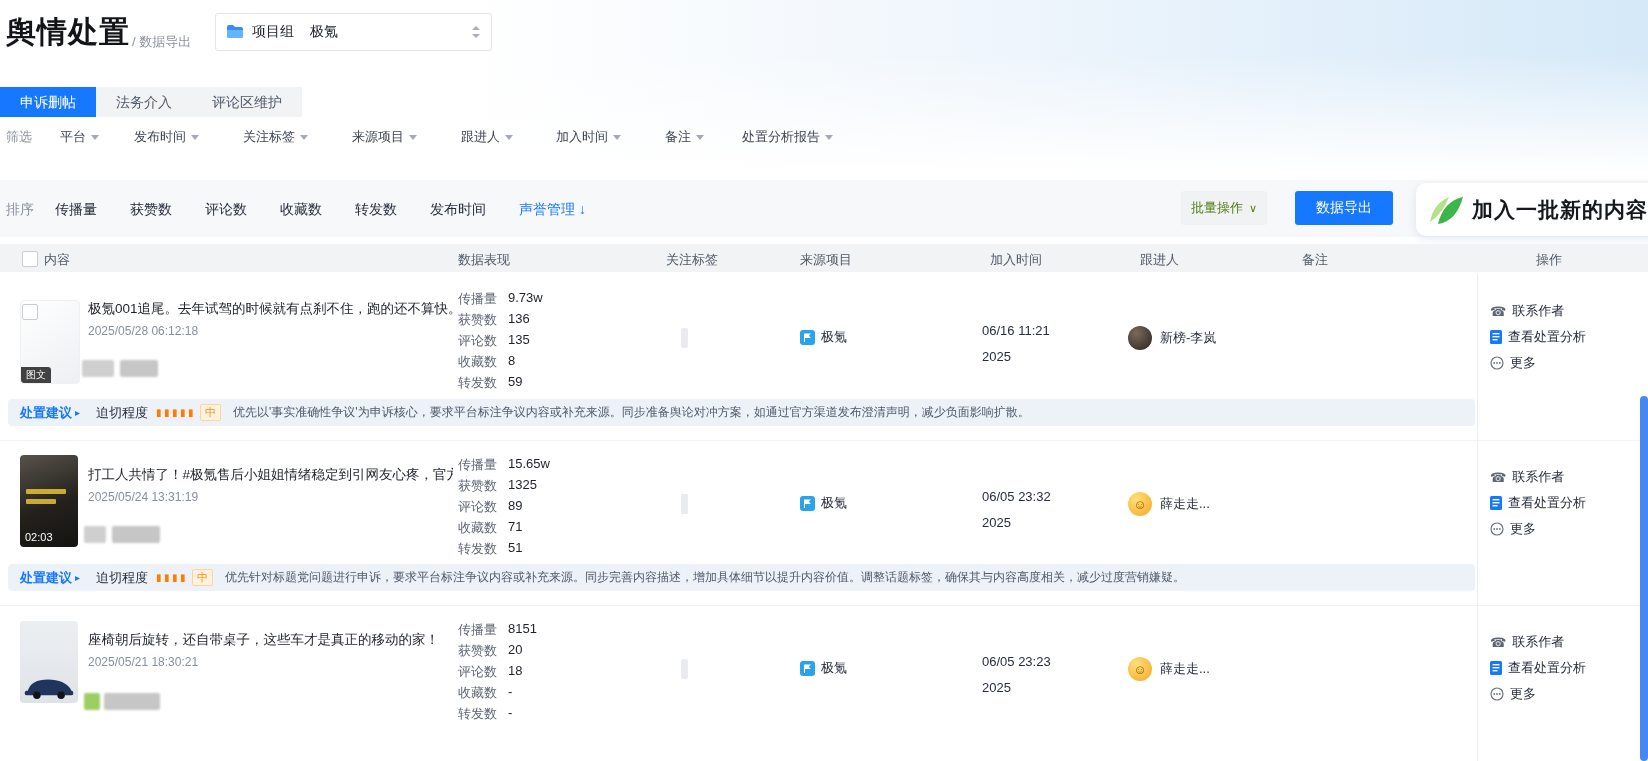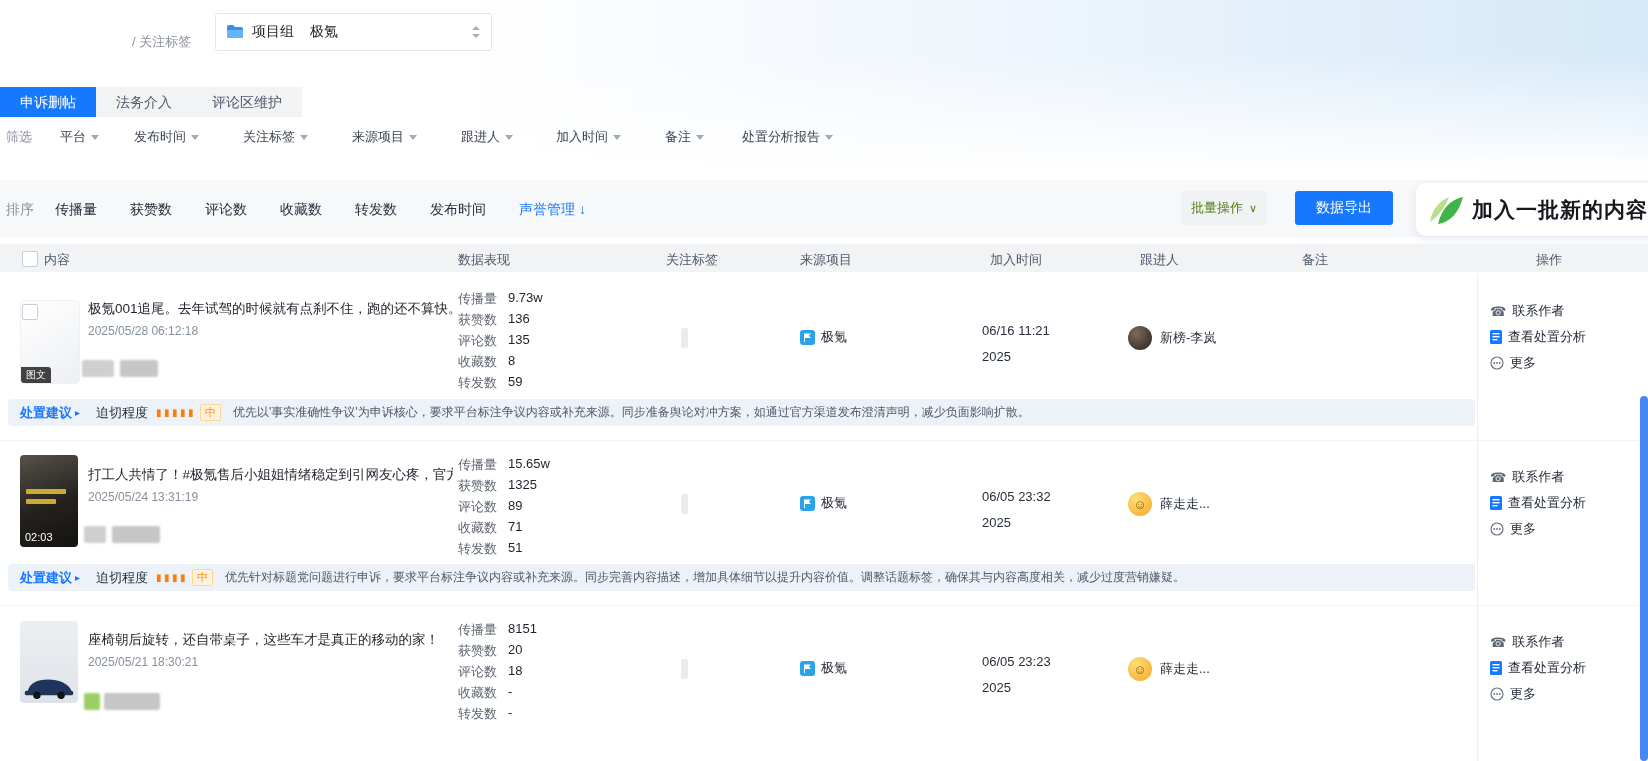--- a/index.html
+++ b/index.html
@@ -85,21 +85,22 @@
   .vdiv{position:absolute;left:1477px;top:274px;height:487px;border-left:1px solid #eceef2}
   .sb{position:absolute;left:1640px;top:396px;width:8px;height:365px;background:#4688f1;border-radius:4px;cursor:pointer}
   .z2{z-index:2}
 </style>
 </head>
 <body>
 
 <div id="stage">
   <div class="hdr-bg"></div>
 
-  <div class="psub">/ 关注标签</div>
+  <div class="ptitle">舆情处置</div>
+  <div class="psub">/ 数据导出</div>
 
   <div class="proj">
     <span style="display:flex">
       <svg width="18" height="16" viewBox="0 0 18 16">
           <path d="M1 3a2 2 0 0 1 2-2h4l2 2h6a2 2 0 0 1 2 2v7a2 2 0 0 1-2 2H3a2 2 0 0 1-2-2Z" fill="#3d8af5"></path>
           <path d="M1 6h16v6a2 2 0 0 1-2 2H3a2 2 0 0 1-2-2Z" fill="#62b5f8"></path>
         </svg>
     </span>
     <span class="lbl">项目组</span>
     <span class="val">极氪</span>

